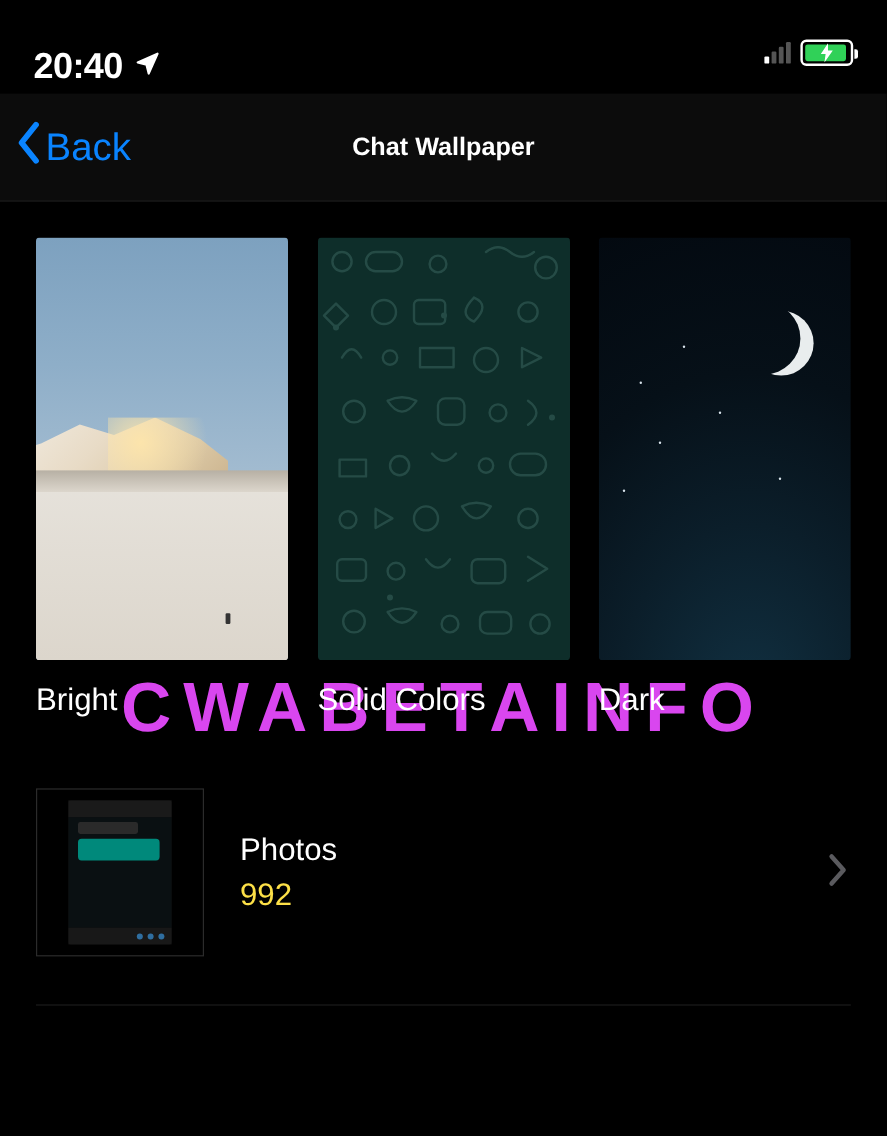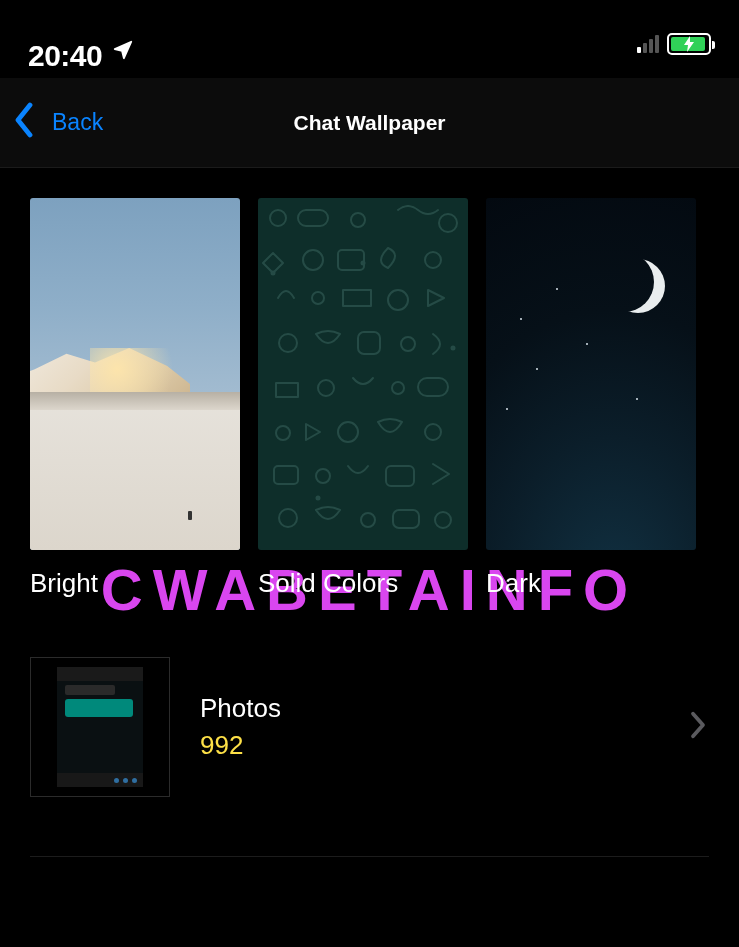--- a/index.html
+++ b/index.html
@@ -1,43 +1,43 @@
 <!DOCTYPE html>
 <html><head>
 <meta charset="utf-8">
 <style>
   * { box-sizing: border-box; margin: 0; padding: 0; }
   html, body { width: 739px; height: 947px; background: #000; color: #fff; font-family: -apple-system, "SF Pro Text", "Helvetica Neue", Arial, sans-serif; overflow: hidden; }
 
   
   .status-bar { display: flex; align-items: center; justify-content: space-between; padding: 16px 28px 6px 28px; height: 78px; }
-  .status-left { display: flex; align-items: flex-start; gap: 10px; margin-top: 23px; }
+  .status-left { display: flex; align-items: center; gap: 10px; margin-top: 23px; }
   .status-time { font-size: 30px; font-weight: 600; letter-spacing: -0.5px; }
   .status-right { display: flex; align-items: center; gap: 8px; }
   .signal-bars { display: flex; align-items: flex-end; gap: 2px; }
   .bar { width: 4px; background: #555; border-radius: 1px; }
   .bar.active { background: #fff; }
   .bar1 { height: 6px; }
   .bar2 { height: 10px; }
   .bar3 { height: 14px; }
   .bar4 { height: 18px; }
 
   .battery { position: relative; width: 44px; height: 22px; border: 2px solid #fff; border-radius: 5px; display:flex; align-items:center; }
   .battery::after { content: ""; position: absolute; right: -6px; top: 6px; width: 3px; height: 8px; background:#fff; border-radius: 0 2px 2px 0; }
   .battery-fill { position:absolute; left:2px; top:2px; bottom:2px; width: 34px; background:#30d158; border-radius:2px; }
   .bolt { position:absolute; left:50%; top:50%; transform:translate(-50%,-50%); }
 
   
   .navbar { position: relative; height: 90px; border-bottom: 1px solid #1b1b1b; background:#0c0c0c; }
-  .back-btn { position: absolute; left: 12px; top: 50%; transform: translateY(-50%); display: flex; align-items: center; gap: 16px; color: #0a84ff; font-size: 23px; }
+  .back-btn { position: absolute; left: 12px; top: 50%; transform: translateY(-50%); display: flex; align-items: center; gap: 2px; color: #0a84ff; font-size: 32px; }
   .nav-title { position: absolute; left: 50%; top: 50%; transform: translate(-50%, -50%); font-size: 21px; font-weight: 700; }
 
   
   .content { padding: 30px 30px 0 30px; position: relative; }
-  .categories { display: flex; gap: 18px; }
+  .categories { display: flex; gap: 18px; justify-content: space-between; }
   .cat { width: 210px; }
   .thumb { width: 210px; height: 352px; border-radius: 3px; overflow: hidden; position: relative; }
   .cat-label { margin-top: 18px; font-size: 26px; font-weight: 400; color:#fff; }
 
   
   .bright-sky { position:absolute; inset:0; background: linear-gradient(to bottom, #7da1bf 0%, #8eaec8 30%, #a9c0d3 65%, #c7d3db 100%); }
   .mountain { position:absolute; left:-30px; right:50px; bottom:130px; top:150px; background: linear-gradient(135deg, #f2ede4 0%, #e8dbc6 40%, #dcc9a6 70%, #c7ae88 100%); clip-path: polygon(0% 45%, 18% 30%, 35% 8%, 50% 20%, 68% 0%, 88% 25%, 100% 50%, 100% 100%, 0% 100%); }
   .mountain-glow { position:absolute; left:60px; top:150px; width:90px; height:70px; background: radial-gradient(circle at 30% 30%, rgba(255,230,170,0.9), rgba(255,230,170,0) 70%); }
   .snowfield { position:absolute; left:0; right:0; bottom:0; height:150px; background: linear-gradient(to bottom, #e6e2db 0%, #dcd6cc 100%); }
   .horizon-shadow { position:absolute; left:0; right:0; bottom:140px; height:18px; background: linear-gradient(to bottom, #b7b0a4, #dcd6cc); }
@@ -50,21 +50,21 @@
 
   
   .solid-bg { position:absolute; inset:0; background:#0e2e2a; }
   .doodle { position:absolute; inset:0; opacity:0.85; }
 
   
   .watermark { position:absolute; left:50%; top:388px; transform:translateX(-50%); font-family: Arial, sans-serif; font-size:58px; font-weight:900; letter-spacing:10px; color:#d946ef; white-space:nowrap; pointer-events:none; z-index:0; }
   .categories, .photos-row { position:relative; z-index:1; }
 
   
-  .photos-row { display:flex; align-items:center; margin-top:58px; border-bottom:1px solid #1c1c1c; padding-bottom:59px; }
+  .photos-row { display:flex; align-items:center; margin-top:58px; border-bottom:1px solid #1c1c1c; padding-bottom:40px; }
   .photos-thumb { width:140px; height:140px; border:1px solid #2b2b2b; background:#000; display:flex; align-items:center; justify-content:center; }
   .inner-phone { width:86px; height:120px; background:#111; position:relative; border-radius:2px; display:flex; flex-direction:column; }
   .ip-top { height:14px; background:#1a1a1a; }
   .ip-body { flex:1; background:#0a1012; position:relative; }
   .bubble1 { position:absolute; top:4px; left:8px; width:50px; height:10px; background:#2a2a2a; border-radius:2px; }
   .bubble2 { position:absolute; top:18px; left:8px; right:10px; height:18px; background:#00897b; border-radius:3px; }
   .ip-bottom { height:14px; background:#181818; display:flex; align-items:center; justify-content:flex-end; gap:4px; padding-right:6px; }
   .ip-dot { width:5px; height:5px; border-radius:50%; background:#2f6ea0; }
   .photos-text { margin-left:30px; }
   .photos-title { font-size:26px; color:#fff; }

